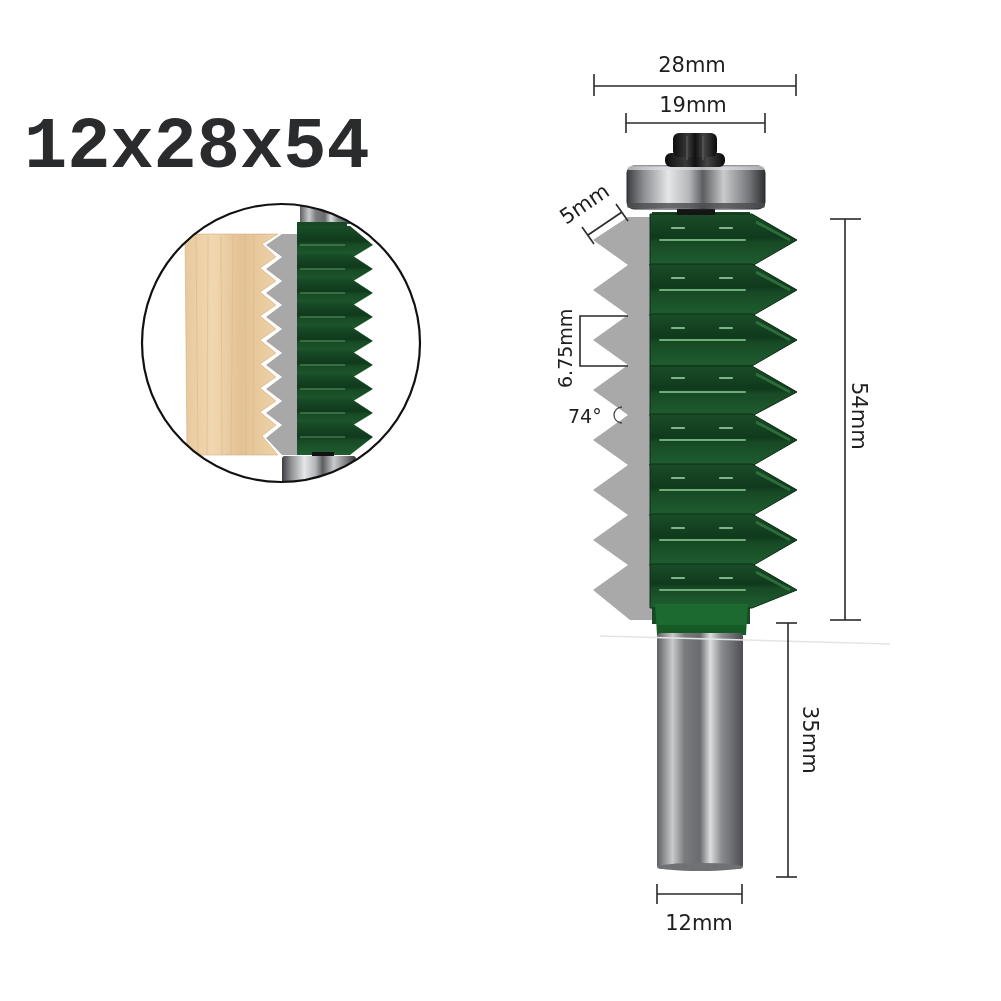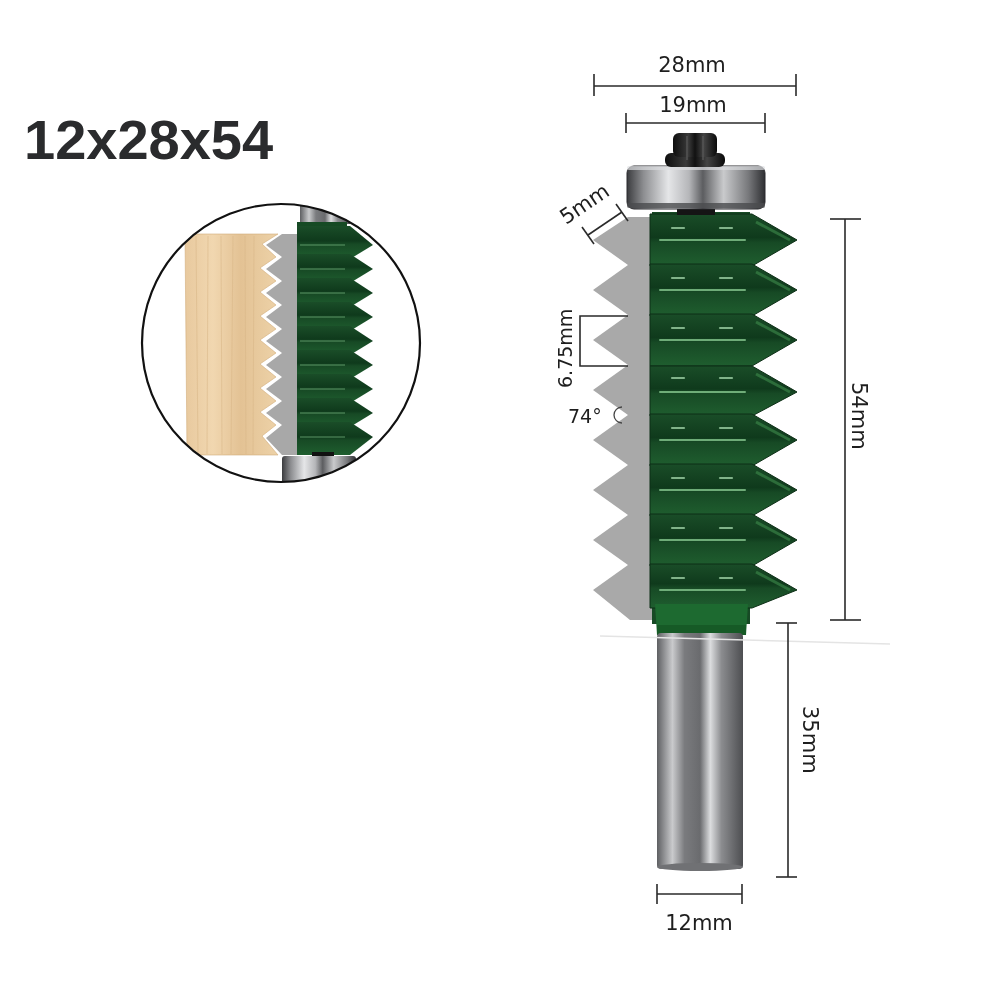--- a/index.html
+++ b/index.html
@@ -1,20 +1,20 @@
 <!DOCTYPE html>
 <html><head>
 <meta charset="utf-8">
 <style>
   html, body { margin: 0; padding: 0; background: #ffffff; }
   body { width: 1001px; height: 1001px; position: relative; overflow: hidden; font-family: "DejaVu Sans", sans-serif; }
   .title {
     position: absolute; left: 24px; top: 112px;
-    font-family: Liberation Sans, sans-serif; font-weight: bold;
-    font-size: 56px; letter-spacing: 0px; color: #2a2b2d; line-height: 1;
+    font-family: Liberation Mono, monospace; font-weight: bold;
+    font-size: 72px; letter-spacing: 0px; color: #2a2b2d; line-height: 1;
   }
   svg.stage { position: absolute; left: 0; top: 0; }
   .dim-text { font-family: "DejaVu Sans", sans-serif; font-size: 21px; fill: #1e1e1e; }
   .dim-text-sm { font-family: "DejaVu Sans", sans-serif; font-size: 19px; fill: #1e1e1e; }
   .dimline { stroke: #2a2a2a; stroke-width: 1.6; fill: none; }
 </style>
 </head>
 <body>
 
 <div class="title">12x28x54</div>

